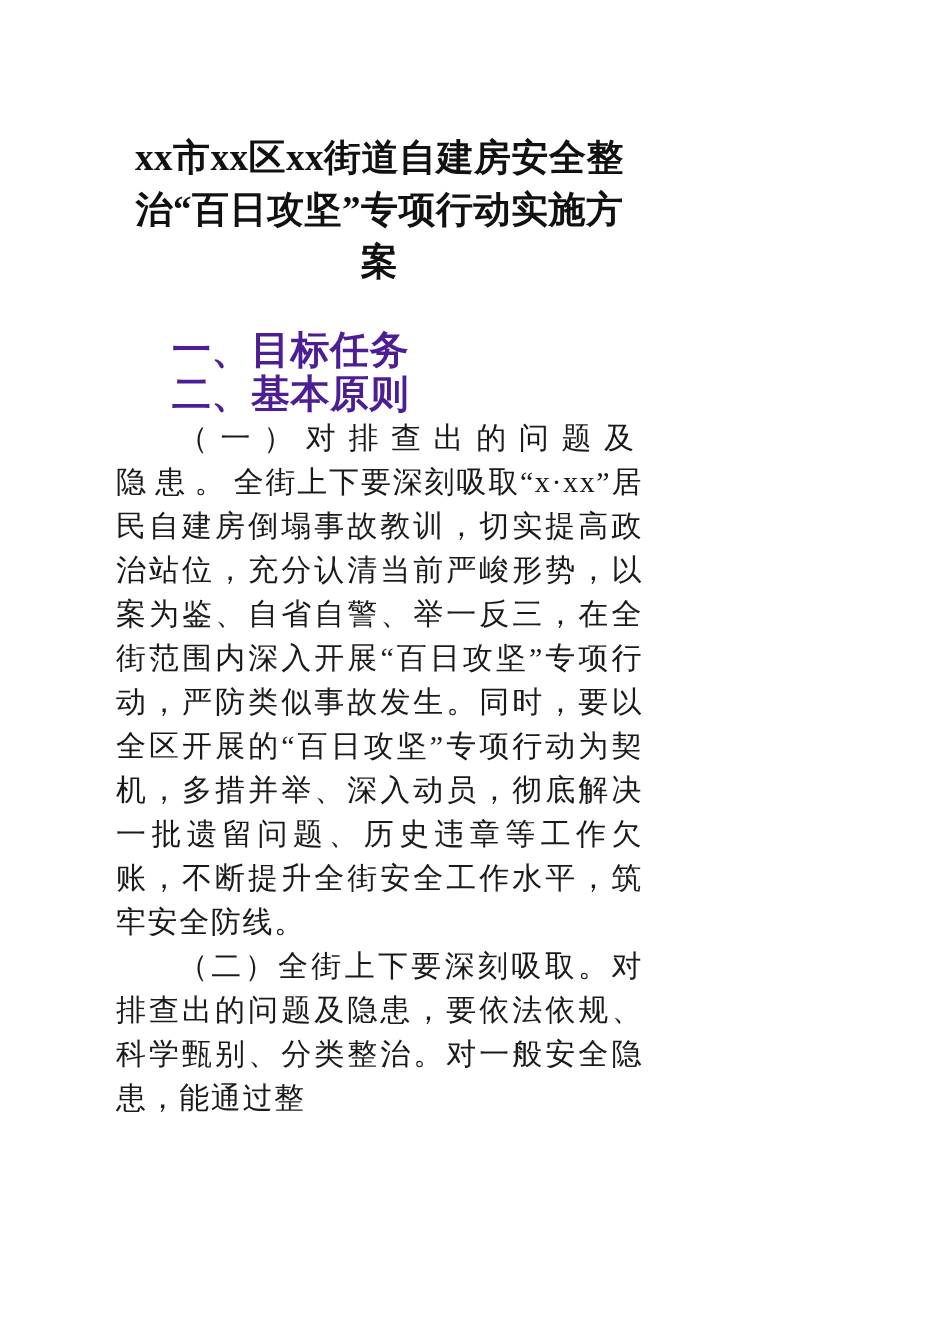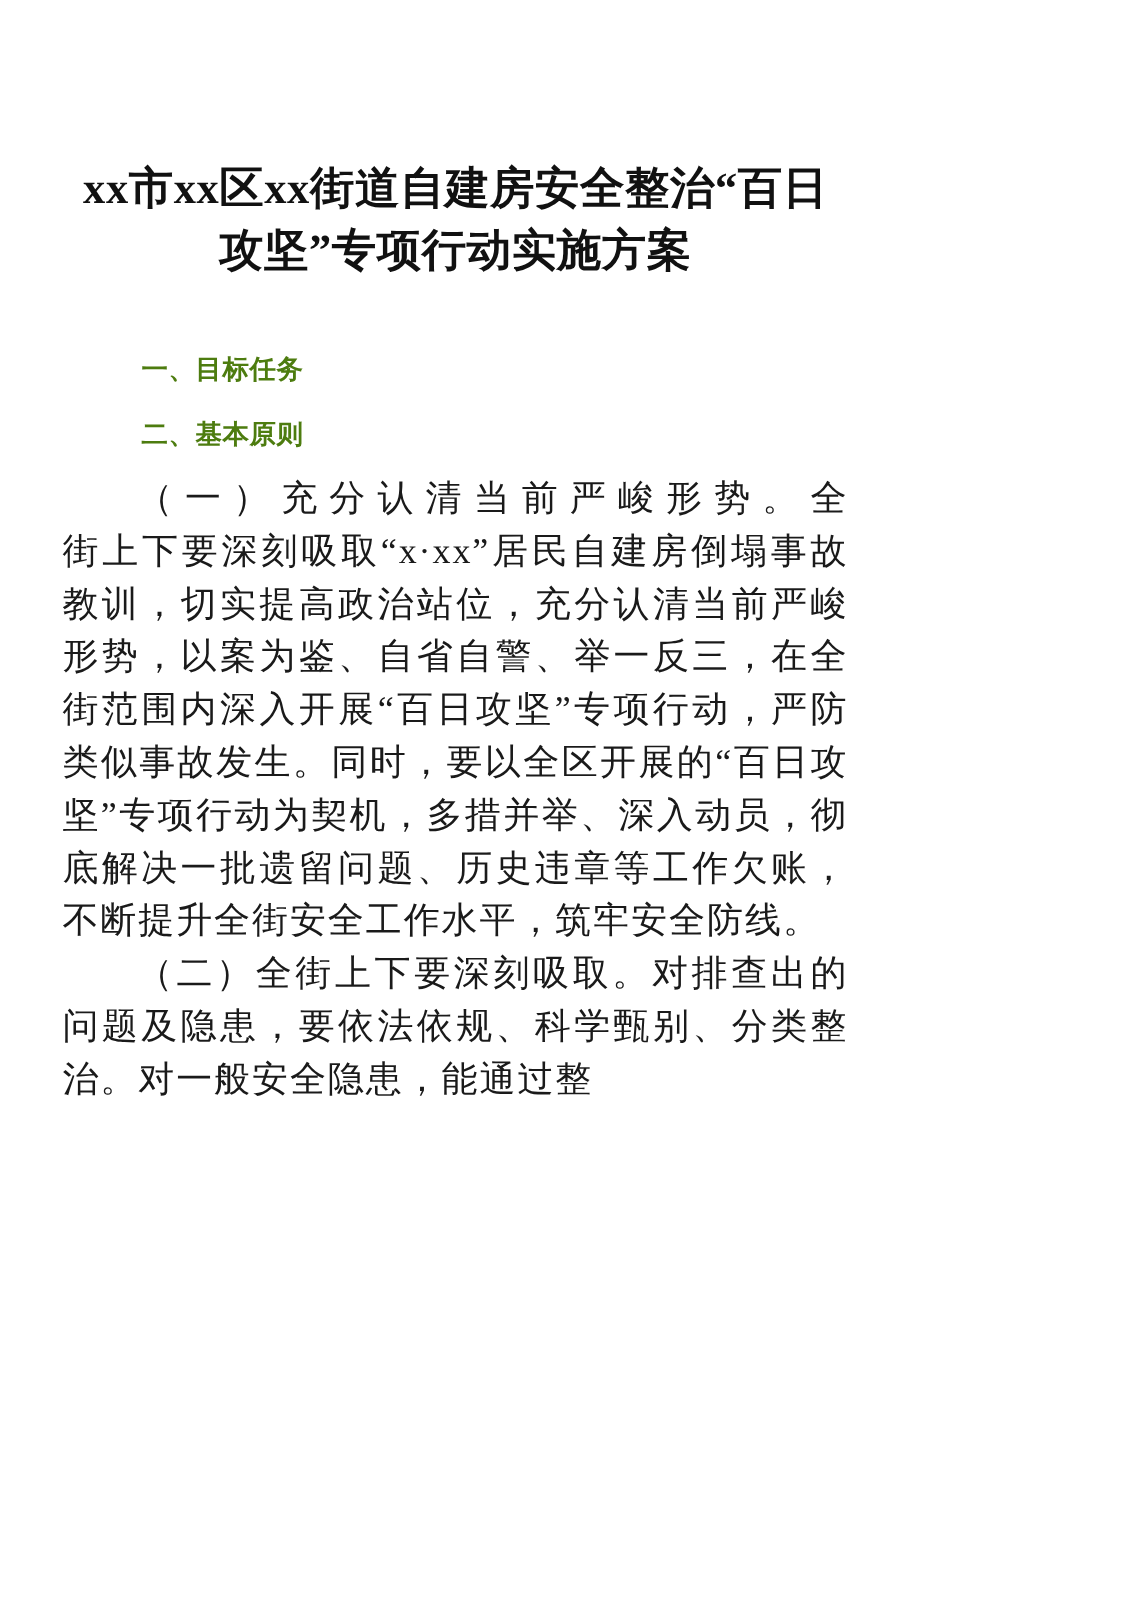--- a/index.html
+++ b/index.html
@@ -15,21 +15,21 @@
     color: #000000;
     -webkit-font-smoothing: antialiased;
   }
 
   .page {
     position: relative;
     width: 759px;
     height: 1344px;
     background: #ffffff;
     box-sizing: border-box;
-    padding: 0 52px;
+    padding: 0 116px;
   }
 
   
   .doc-title {
     margin: 0;
     padding: 0;
     padding-top: 132px;
     text-align: center;
     font-family: "Liberation Serif", "DejaVu Serif", serif;
     font-weight: bold;
@@ -37,28 +37,28 @@
     line-height: 52px;
     letter-spacing: 0.5px;
     color: #111111;
     
     padding-left: 8px;
     padding-right: 8px;
   }
 
   
   .section-heading {
-    margin: 10px;
+    margin: 0;
     font-family: "Liberation Sans", "DejaVu Sans", sans-serif;
     font-weight: bold;
-    font-size: 22px;
+    font-size: 39px;
     line-height: 44px;
     letter-spacing: 0.5px;
     text-indent: 56px;
-    color: #4d7c0f;
+    color: #4c1d95;
   }
 
   
   .body-para {
     margin: 0;
     font-family: "Liberation Serif", "DejaVu Serif", serif;
     font-size: 30px;
     line-height: 44px;
     text-align: justify;
     text-indent: 62px;
@@ -84,21 +84,21 @@
 
   <div class="content">
 
 
     <h2 class="section-heading">一、目标任务</h2>
 
 
     <h2 class="section-heading">二、基本原则</h2>
 
     <p class="body-para">
-      <span class="lead-spaced">（一）充分认清当前严峻形势。</span><span>全街上下要深刻吸取“x·xx”居民自建房倒塌事故教训，切实提高政治站位，充分认清当前严峻形势，以案为鉴、自省自警、举一反三，在全街范围内深入开展“百日攻坚”专项行动，严防类似事故发生。同时，要以全区开展的“百日攻坚”专项行动为契机，多措并举、深入动员，彻底解决一批遗留问题、历史违章等工作欠账，不断提升全街安全工作水平，筑牢安全防线。</span>
+      <span class="lead-spaced">（一）对排查出的问题及隐患。</span><span>全街上下要深刻吸取“x·xx”居民自建房倒塌事故教训，切实提高政治站位，充分认清当前严峻形势，以案为鉴、自省自警、举一反三，在全街范围内深入开展“百日攻坚”专项行动，严防类似事故发生。同时，要以全区开展的“百日攻坚”专项行动为契机，多措并举、深入动员，彻底解决一批遗留问题、历史违章等工作欠账，不断提升全街安全工作水平，筑牢安全防线。</span>
     </p>
 
     <p class="body-para">
       <span>（二）全街上下要深刻吸取。</span><span>对排查出的问题及隐患，要依法依规、科学甄别、分类整治。对一般安全隐患，能通过整</span>
     </p>
 
   </div>
 </div>
 
 </body></html>

